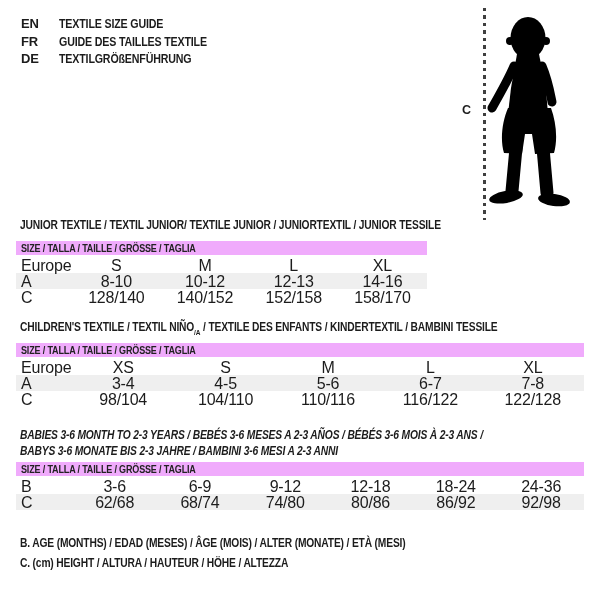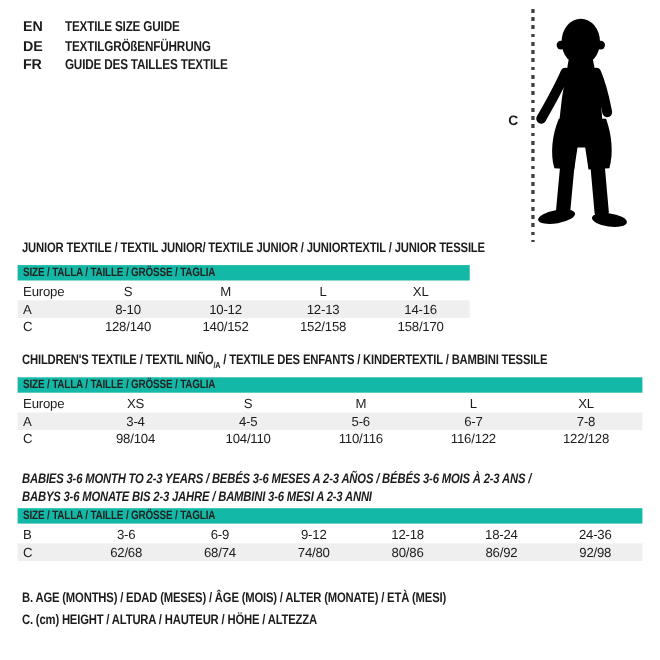--- a/index.html
+++ b/index.html
@@ -21,29 +21,29 @@
     position:absolute; left:43px; top:8px; width:3px; height:212px;
     background-image:repeating-linear-gradient(to bottom,#3f3f3f 0px,#3f3f3f 3.5px,transparent 3.5px,transparent 7.5px);
   }
   .c-label { position:absolute; left:22px; top:103px; font-weight:bold; font-size:12.5px; }
   .baby-svg { position:absolute; left:46px; top:12px; }
 
   
   .section-title { position:absolute; left:20px; margin:0; font-size:12.5px; font-weight:bold; line-height:16px; }
   .section-title sub { font-size:8px; }
   .size-bar {
-    position:absolute; left:16px; height:14px; background:#14b8a6;
+    position:absolute; left:16px; height:14px; background:#f0abfc;
     display:flex; align-items:center; padding-left:5px; box-sizing:border-box;
     font-size:11px; font-weight:bold; color:#222222;
   }
   .w-narrow { width:411px; }
   .w-wide { width:568px; }
 
   .tbl { position:absolute; left:16px; }
-  .tbl-row { display:flex; height:16px; align-items:center; font-size:12px; }
+  .tbl-row { display:flex; height:16px; align-items:flex-start; font-size:16px; }
   .tbl-row.shaded { background:#efefef; }
   .cell { text-align:center; overflow:visible; }
   .cell.label { flex:0 0 56px; width:56px; text-align:left; padding-left:5px; box-sizing:border-box; }
   .t1 .cell.data { flex:0 0 88.7px; width:88.7px; }
   .t2 .cell.data { flex:0 0 102.4px; width:102.4px; }
   .t3 .cell.data { flex:0 0 85.3px; width:85.3px; }
 
   
   .notes { position:absolute; left:20px; top:536px; }
   .note { height:19.5px; font-size:12.5px; font-weight:bold; }
@@ -52,26 +52,26 @@
 <body>
 
 <div class="page">
 
   <div class="lang-block">
     <div class="lang-row">
       <span class="lang-code">EN</span>
       <span class="condensed">TEXTILE SIZE GUIDE</span>
     </div>
     <div class="lang-row">
+      <span class="lang-code">FR</span>
+      <span class="condensed">GUIDE DES TAILLES TEXTILE</span>
+    </div>
+    <div class="lang-row">
       <span class="lang-code">DE</span>
       <span class="condensed">TEXTILGRÖßENFÜHRUNG</span>
-    </div>
-    <div class="lang-row">
-      <span class="lang-code">FR</span>
-      <span class="condensed">GUIDE DES TAILLES TEXTILE</span>
     </div>
   </div>
 
   <div class="figure">
     <span class="c-label">C</span>
     <div class="dotted-line"></div>
     <svg class="baby-svg" width="86" height="196" viewBox="0 0 86 196" xmlns="http://www.w3.org/2000/svg">
       <g fill="#000000" stroke="none">
         <ellipse cx="42" cy="26" rx="17.5" ry="21"></ellipse>
         <circle cx="24" cy="29" r="4"></circle>

